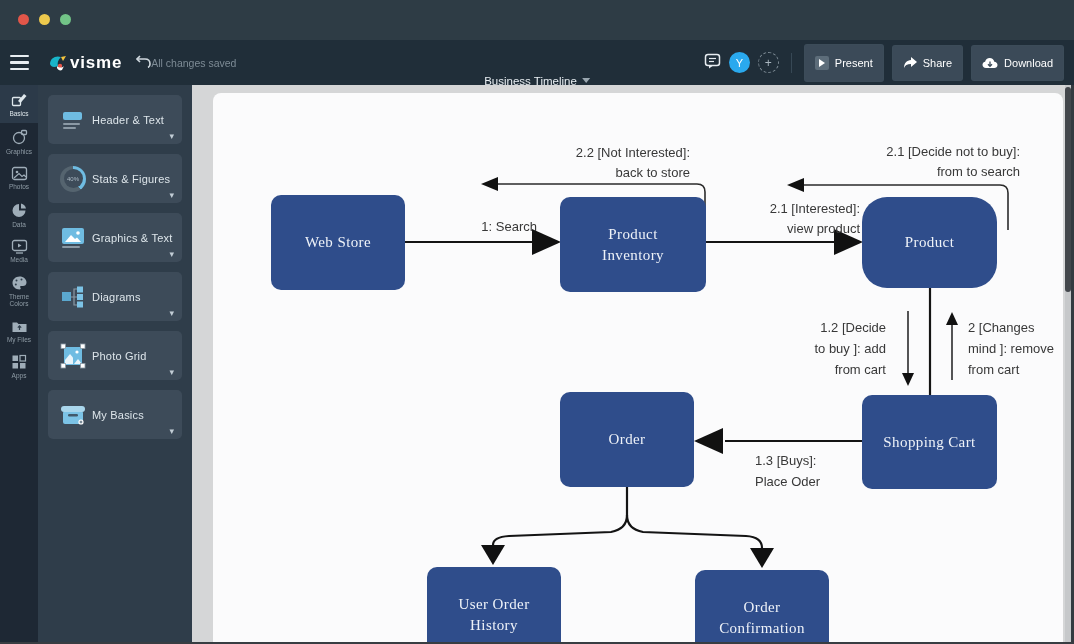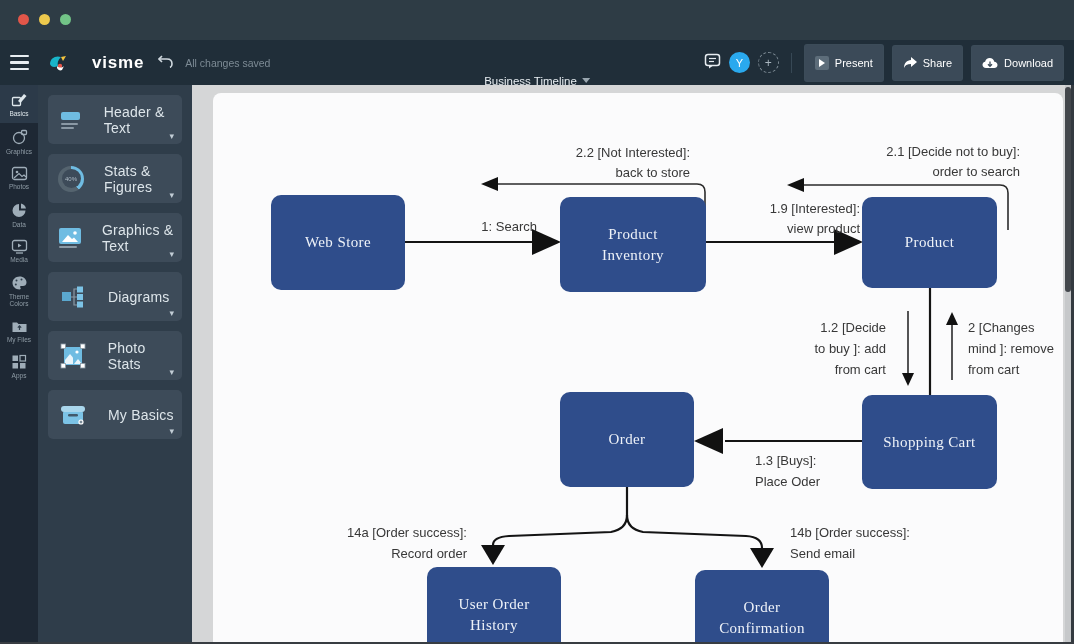--- a/index.html
+++ b/index.html
@@ -9,24 +9,24 @@
   
   .titlebar{position:absolute;left:0;top:0;width:100%;height:40px;background:#2e3c45;}
   .dots{position:absolute;left:18px;top:14px;display:flex;gap:10px;}
   .dot{width:11px;height:11px;border-radius:50%;}
   .dot.red{background:#e25649;} .dot.yellow{background:#edc94d;} .dot.green{background:#72c487;}
 
   
   .header{position:absolute;left:0;top:40px;width:100%;height:45px;background:#202e39;display:flex;align-items:center;}
   .hamburger{width:38px;height:45px;display:flex;flex-direction:column;justify-content:center;align-items:center;gap:4px;cursor:pointer;}
   .hamburger span{display:block;width:19px;height:2.5px;background:#e8eef2;border-radius:1px;}
-  .logo{display:flex;align-items:center;gap:22px;margin-left:10px;}
+  .logo{display:flex;align-items:center;gap:0;margin-left:10px;}
   .logo-text{color:#fff;font-size:17px;font-weight:700;letter-spacing:.8px;}
   .undo{margin-left:14px;color:#cfd8de;font-size:15px;}
-  .autosave{margin-left:12px;color:#7d8b95;font-size:10.5px;}
+  .autosave{color:#7d8b95;font-size:10.5px;}
   .doc-block{position:absolute;left:50%;top:6px;transform:translateX(-50%);text-align:center;margin-top:25px;}
   .doc-title{color:#e8eef2;font-size:11.5px;display:inline-block;}
   .doc-caret{display:inline-block;width:0;height:0;border-left:4px solid transparent;border-right:4px solid transparent;border-top:5px solid #9aa7b0;margin-left:5px;vertical-align:middle;}
   .doc-author{color:#8b98a2;font-size:9px;font-style:italic;margin-top:1px;}
   .header-right{position:absolute;right:10px;top:0;height:45px;display:flex;align-items:center;gap:8px;}
   .avatar{width:21px;height:21px;border-radius:50%;background:#2aa9ee;color:#fff;font-size:11px;display:flex;align-items:center;justify-content:center;}
   .add-collab{width:21px;height:21px;border-radius:50%;border:1px dashed #7d8b95;color:#aab7c0;font-size:12px;display:flex;align-items:center;justify-content:center;}
   .hdr-sep{width:1px;height:20px;background:#37485526;background:#374855;margin:0 4px;}
   .hbtn{display:flex;align-items:center;gap:6px;background:#3b4a58;border:1px solid #46566326;border-radius:3px;color:#fff;font-size:11px;padding:11px 10px;cursor:pointer;}
   .play-sq{display:inline-flex;align-items:center;justify-content:center;width:14px;height:14px;background:#5d6d7a;border-radius:2px;}
@@ -37,21 +37,21 @@
   .rail-item{display:flex;flex-direction:column;align-items:center;padding:6px 0 5px;cursor:pointer;}
   .rail-item .rlabel{font-size:6.5px;color:#8f9ca6;margin-top:2px;text-align:center;line-height:7.5px;}
   .rail-item.selected{background:#2c3a49;}
   .rail-item.selected .rlabel{color:#dde5ea;}
   .rail-item svg{display:block;}
 
   
   .panel{position:absolute;left:38px;top:85px;width:154px;height:559px;background:#2f3d4a;z-index:3;}
   .card{position:relative;margin:10px 10px 0;height:49px;background:#3d4b59;border-radius:5px;display:flex;align-items:center;cursor:pointer;}
   .card .cicon{width:30px;margin-left:10px;display:flex;align-items:center;justify-content:center;}
-  .card .clabel{margin-left:20px;font-size:14px;color:#dde5ea;letter-spacing:.2px;}
+  .card .clabel{margin-left:4px;font-size:11px;color:#dde5ea;letter-spacing:.2px;}
   .card .chev{position:absolute;right:8px;bottom:3px;font-size:9px;color:#c2cdd5;}
   .ring{width:26px;height:26px;border-radius:50%;background:conic-gradient(#6fbce2 0 40%,#55646f 40% 100%);display:flex;align-items:center;justify-content:center;}
   .ring-in{width:19px;height:19px;border-radius:50%;background:#3d4b59;display:flex;align-items:center;justify-content:center;font-size:6px;color:#aebbc6;}
 
   
   .canvas{position:absolute;left:192px;top:85px;right:0;bottom:0;background:#d5d6d7;}
   .page{position:absolute;left:213px;top:93px;width:850px;height:551px;background:#fbfbfc;border-radius:8px 8px 0 0;overflow:hidden;z-index:1;}
   .edges{position:absolute;left:0;top:0;z-index:1;}
   .node{position:absolute;background:#2f4d8b;border-radius:10px;color:#eef2f8;display:flex;align-items:center;justify-content:center;text-align:center;font-family:"Liberation Serif",serif;font-size:15px;letter-spacing:.4px;line-height:21px;padding:0 16px;z-index:2;cursor:pointer;}
   .elabel{position:absolute;font-size:13px;color:#383838;line-height:20px;z-index:2;cursor:pointer;}
@@ -257,21 +257,21 @@
             <circle cx="17" cy="9" r="1.6" fill="#fff"></circle>
             <path d="M14 21 L18 16 L22 21 Z" fill="#fff" opacity=".85"></path>
             <g fill="#fff" stroke="#8b99a5" stroke-width=".8">
               <rect x="1" y="1" width="4.5" height="4.5"></rect>
               <rect x="20.5" y="1" width="4.5" height="4.5"></rect>
               <rect x="1" y="20.5" width="4.5" height="4.5"></rect>
               <rect x="20.5" y="20.5" width="4.5" height="4.5"></rect>
             </g>
           </svg>
       </span>
-      <span class="clabel">Photo Stats</span>
+      <span class="clabel">Photo Grid</span>
       <span class="chev">▾</span>
     </div>
     <div class="card">
       <span class="cicon">
         <svg width="26" height="24" viewBox="0 0 26 24">
             <rect x="3" y="8" width="20" height="13" rx="2" fill="#7cc3e6"></rect>
             <rect x="1" y="3" width="24" height="6" rx="3" fill="#a9d6ec"></rect>
             <rect x="8" y="11" width="10" height="2.4" rx="1.2" fill="#42596b"></rect>
             <circle cx="21" cy="19" r="2.6" fill="#fff"></circle>
             <path d="M21 17.6 v2.8 M19.6 19 h2.8" stroke="#42596b" stroke-width=".9"></path>
@@ -308,62 +308,54 @@
         <polygon points="549,475 537,455 561,455"></polygon>
         <polygon points="268,91 285,84 285,98"></polygon>
         <polygon points="574,92 591,85 591,99"></polygon>
         <polygon points="695,293 689,280 701,280"></polygon>
         <polygon points="739,219 733,232 745,232"></polygon>
       </g>
     </svg>
 
     <div class="node" style="left:58px;top:102px;width:134px;height:95px;">Web Store</div>
     <div class="node" style="left:347px;top:104px;width:146px;height:95px;">Product Inventory</div>
-    <div class="node" style="left:649px;top:104px;width:135px;height:91px;">Product</div>
+    <div class="node" style="left:649px;top:104px;width:135px;height:91px;border-radius:25px;">Product</div>
     <div class="node" style="left:347px;top:299px;width:134px;height:95px;">Order</div>
     <div class="node" style="left:649px;top:302px;width:135px;height:94px;">Shopping Cart</div>
     <div class="node" style="left:214px;top:474px;width:134px;height:95px;">User Order History</div>
     <div class="node" style="left:482px;top:477px;width:134px;height:95px;">Order Confirmation</div>
 
     <div class="elabel c" style="left:204px;top:124px;width:120px;">
       <div>1: Search</div>
     </div>
     <div class="elabel c" style="left:487px;top:106px;width:160px;">
-      <div>1.9 [Interested]:</div>
+      <div>2.1 [Interested]:</div>
       <div>view product</div>
     </div>
     <div class="elabel c" style="left:297px;top:50px;width:180px;">
       <div>2.2 [Not Interested]:</div>
       <div>back to store</div>
     </div>
     <div class="elabel c" style="left:607px;top:49px;width:200px;">
       <div>2.1 [Decide not to buy]:</div>
-      <div>order to search</div>
+      <div>from to search</div>
     </div>
     <div class="elabel r" style="left:563px;top:224px;width:110px;line-height:21px;">
       <div>1.2 [Decide</div>
       <div>to buy ]: add</div>
       <div>from cart</div>
     </div>
     <div class="elabel l" style="left:755px;top:224px;width:120px;line-height:21px;">
       <div>2 [Changes</div>
       <div>mind ]: remove</div>
       <div>from cart</div>
     </div>
     <div class="elabel l" style="left:542px;top:357px;width:120px;line-height:21px;">
       <div>1.3 [Buys]:</div>
       <div>Place Oder</div>
-    </div>
-    <div class="elabel r" style="left:104px;top:429px;width:150px;line-height:21px;">
-      <div>14a [Order success]:</div>
-      <div>Record order</div>
-    </div>
-    <div class="elabel l" style="left:577px;top:429px;width:160px;line-height:21px;">
-      <div>14b [Order success]:</div>
-      <div>Send email</div>
     </div>
   </div>
 
   <div class="scroll-track"></div>
   <div class="scroll-thumb"></div>
   <div class="frame-right"></div>
   <div class="frame-bottom"></div>
 </div>
 
 </body></html>

